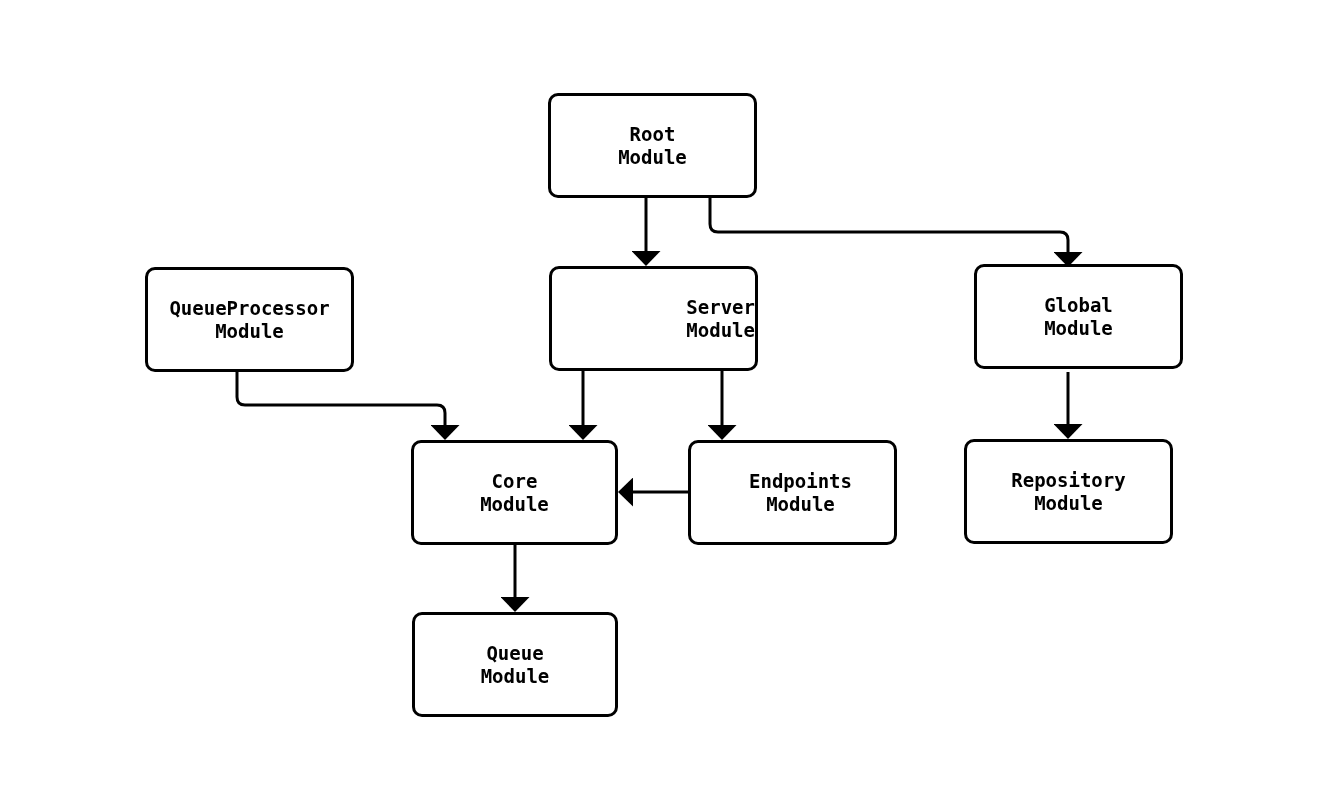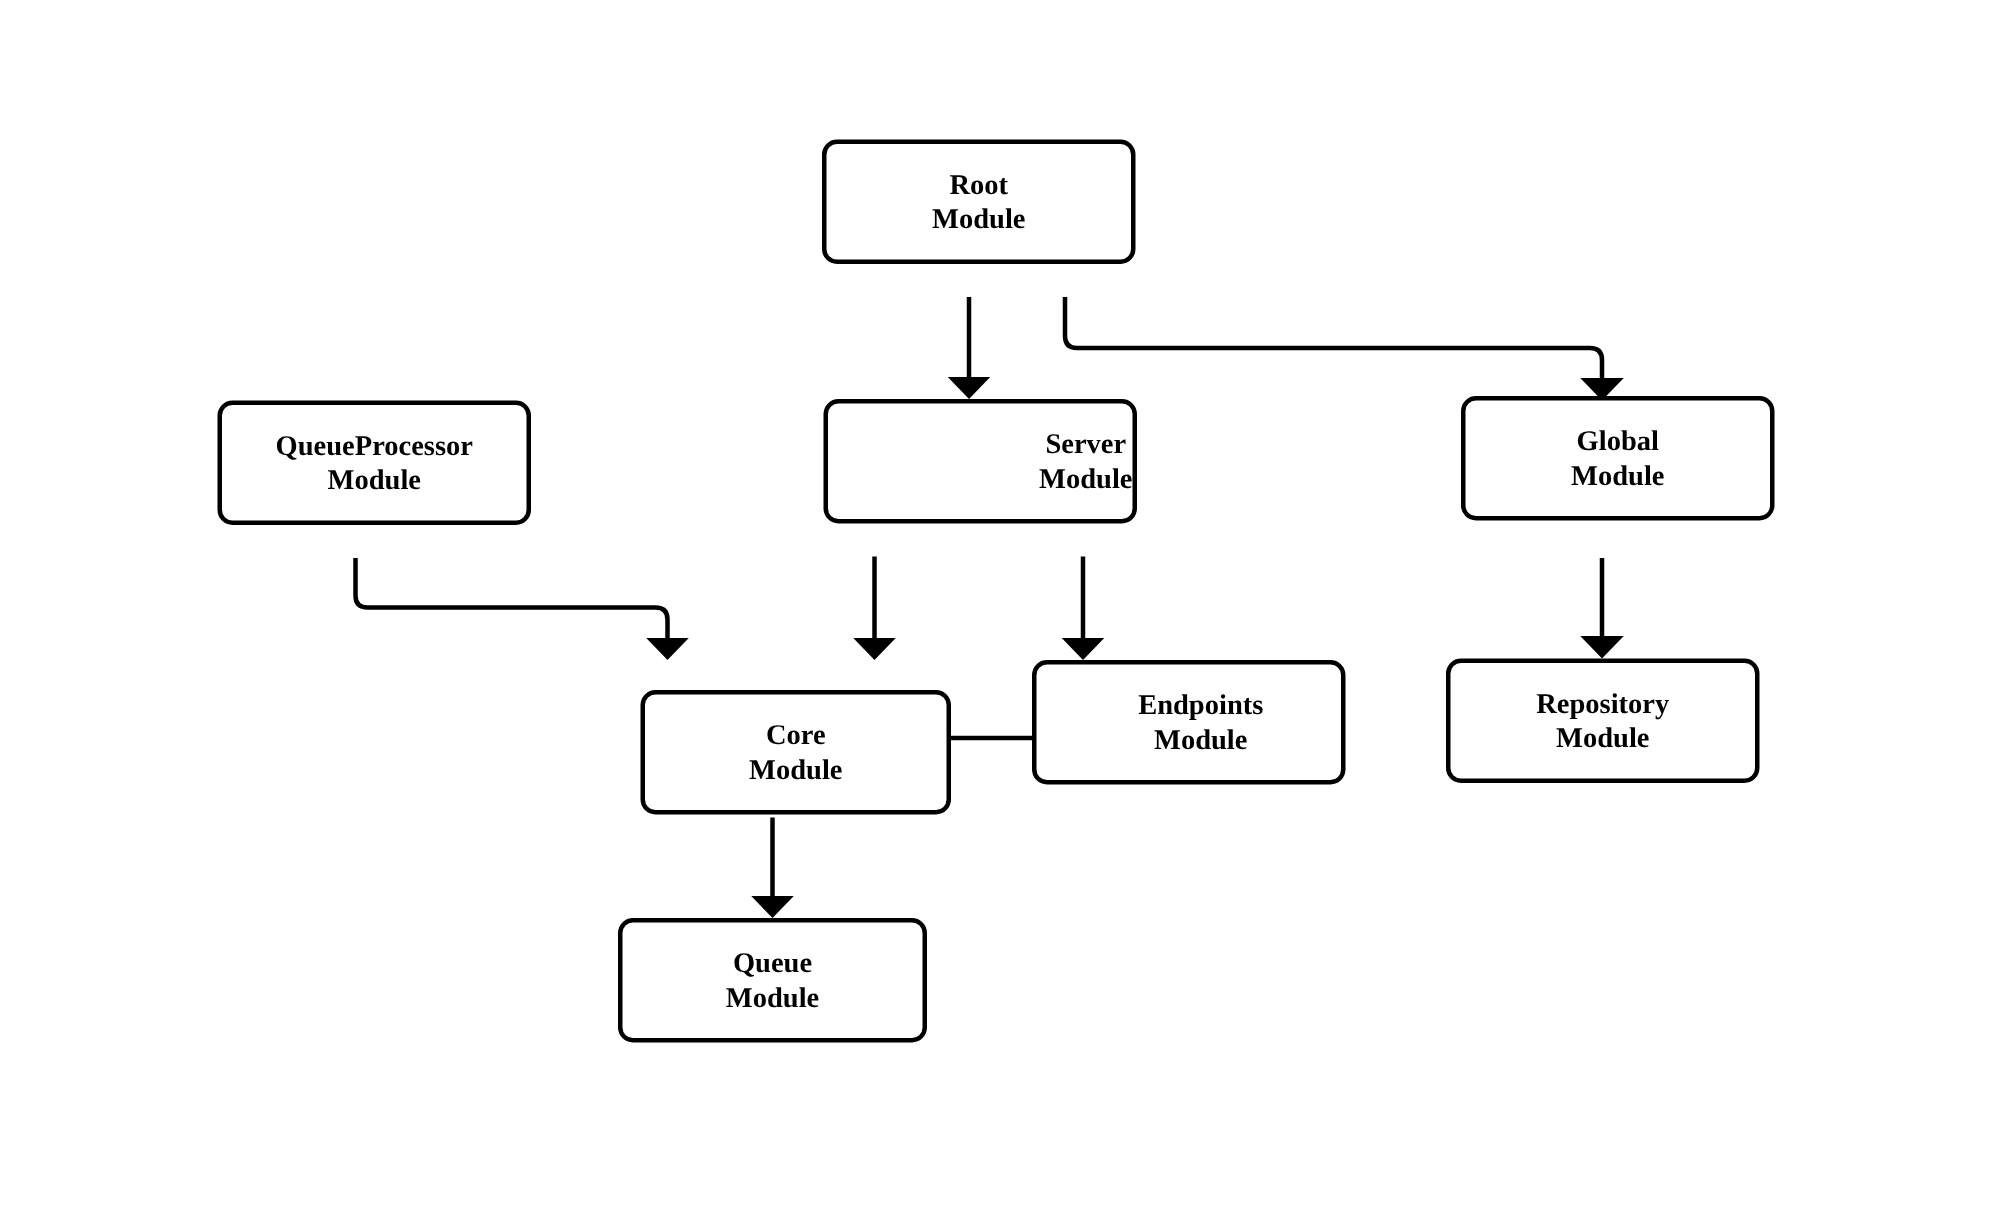--- a/index.html
+++ b/index.html
@@ -19,42 +19,41 @@
     position: absolute;
     left: 0;
     top: 0;
     width: 1337px;
     height: 809px;
   }
   .node {
     position: absolute;
     box-sizing: border-box;
     width: 209px;
-    height: 83px;
+    height: 105px;
     background: #ffffff;
     border: 3px solid #000000;
     border-radius: 10px;
     display: flex;
     align-items: center;
     justify-content: center;
-    font-family: Liberation Serif, serif;
   }
   .node .label {
     font-size: 19px;
     font-weight: bold;
     color: #000000;
     text-align: center;
     line-height: 23px;
     white-space: pre-line;
   }
   #node-root           { left: 548px; top: 93px;  }
   #node-server         { left: 549px; top: 266px; justify-content: flex-end; }
   #node-queueprocessor { left: 133px; top: 267px; margin-left: 12px; }
   #node-global         { left: 964px; top: 264px; margin-left: 10px; }
-  #node-core           { left: 427px; top: 440px; width: 207px; margin-top: 20px; }
+  #node-core           { left: 411px; top: 440px; width: 207px; }
   #node-endpoints      { left: 688px; top: 440px; padding-left: 16px; }
   #node-repository     { left: 964px; top: 439px; }
   #node-queue          { left: 412px; top: 612px; width: 206px; }
   .edge {
     fill: none;
     stroke: #000000;
     stroke-width: 3px;
   }
 </style>
 </head>

